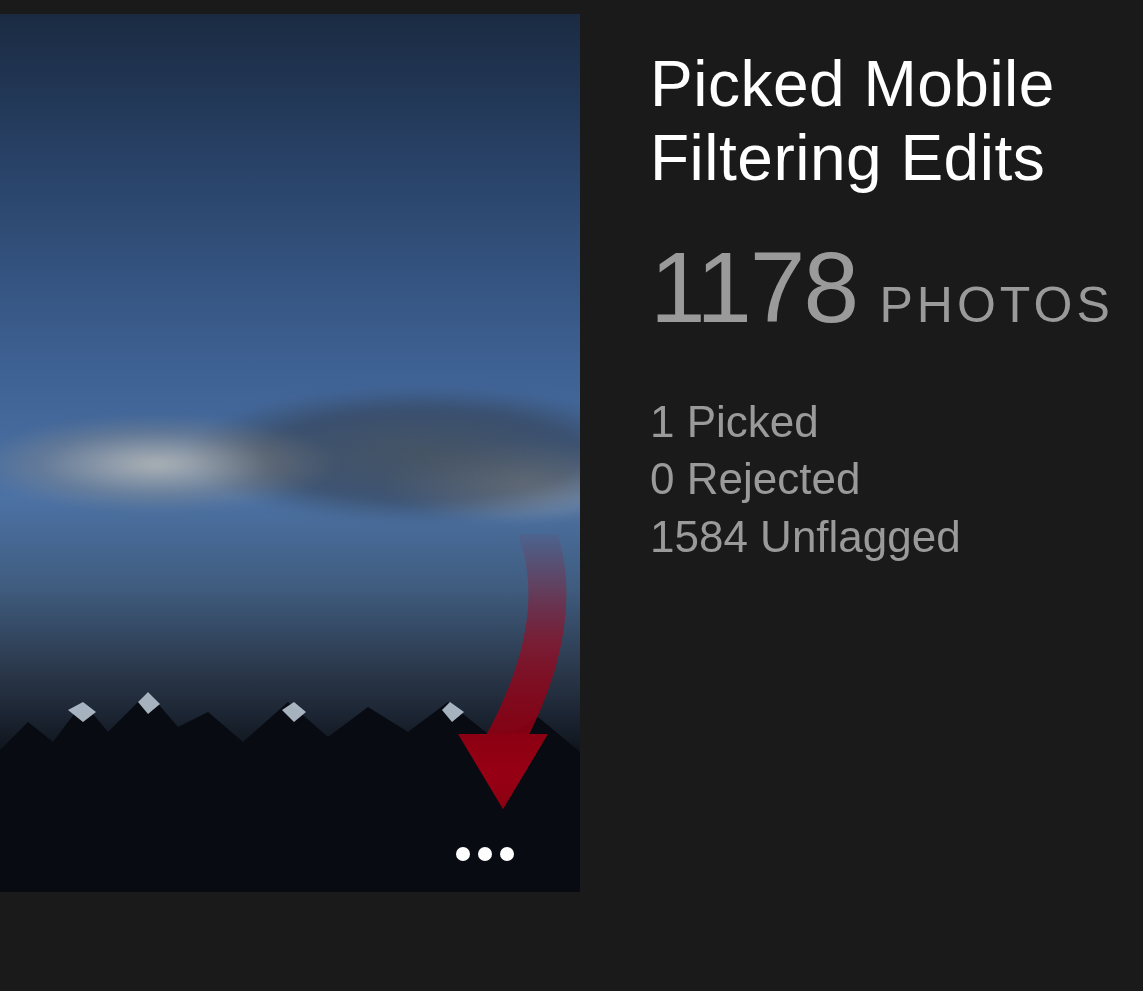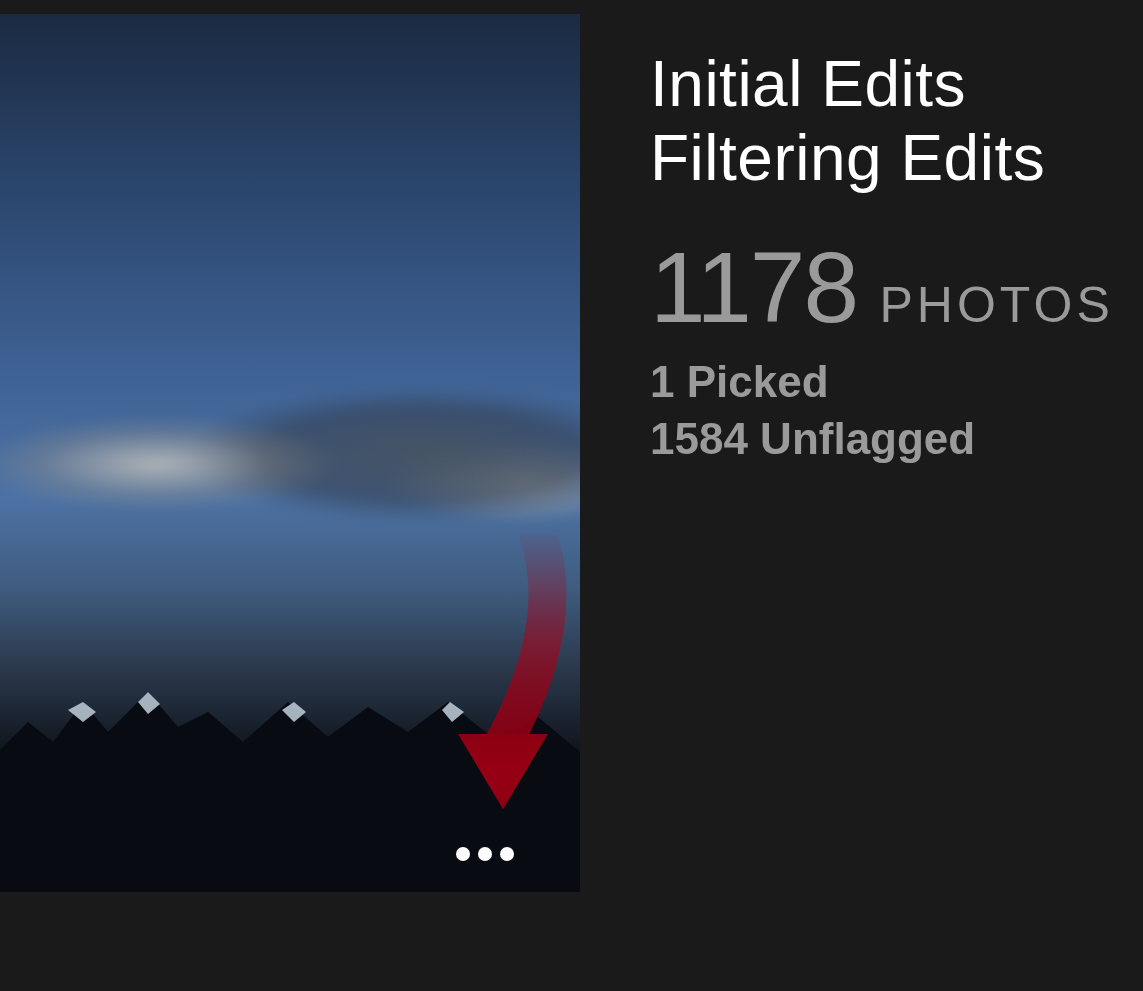--- a/index.html
+++ b/index.html
@@ -99,21 +99,21 @@
     font-size: 64px;
     font-weight: 300;
     line-height: 1.15;
     color: #ffffff;
     margin: 0 0 42px 0;
     letter-spacing: 0.5px;
     white-space: pre-line;
   }
 
   .count-row {
-    margin: 0 0 16px 0;
+    margin: 0 0 56px 0;
     color: #9a9a9a;
     font-weight: 200;
   }
   .count-num {
     font-size: 100px;
     line-height: 1;
     letter-spacing: -2px;
     display: inline-block;
     vertical-align: baseline;
   }
@@ -122,21 +122,21 @@
     letter-spacing: 4px;
     margin-left: 18px;
     display: inline-block;
     vertical-align: baseline;
     font-weight: 300;
   }
 
   .flags {
     color: #9a9a9a;
     font-size: 44px;
-    font-weight: 700;
+    font-weight: 400;
     line-height: 1.3;
   }
   .flags div { margin: 0; }
 </style>
 </head>
 <body>
 
 <div class="cover">
   <svg class="mtn" viewBox="0 0 582 260" preserveAspectRatio="none">
     <path d="M0,120 L30,90 L55,110 L85,70 L110,100 L150,60 L180,95
@@ -161,24 +161,25 @@
 
   <div class="more-btn">
     <span></span>
     <span></span>
     <span></span>
   </div>
 </div>
 
 <div class="info">
 
-  <h1 class="title">Initial Edits Filtering Edits</h1>
+  <h1 class="title">Picked Mobile Filtering Edits</h1>
 
   <div class="count-row">
     <span class="count-num">1178</span>
     <span class="count-label">PHOTOS</span>
   </div>
 
   <div class="flags">
     <div>1 Picked</div>
+    <div>0 Rejected</div>
     <div>1584 Unflagged</div>
   </div>
 </div>
 
 </body></html>

